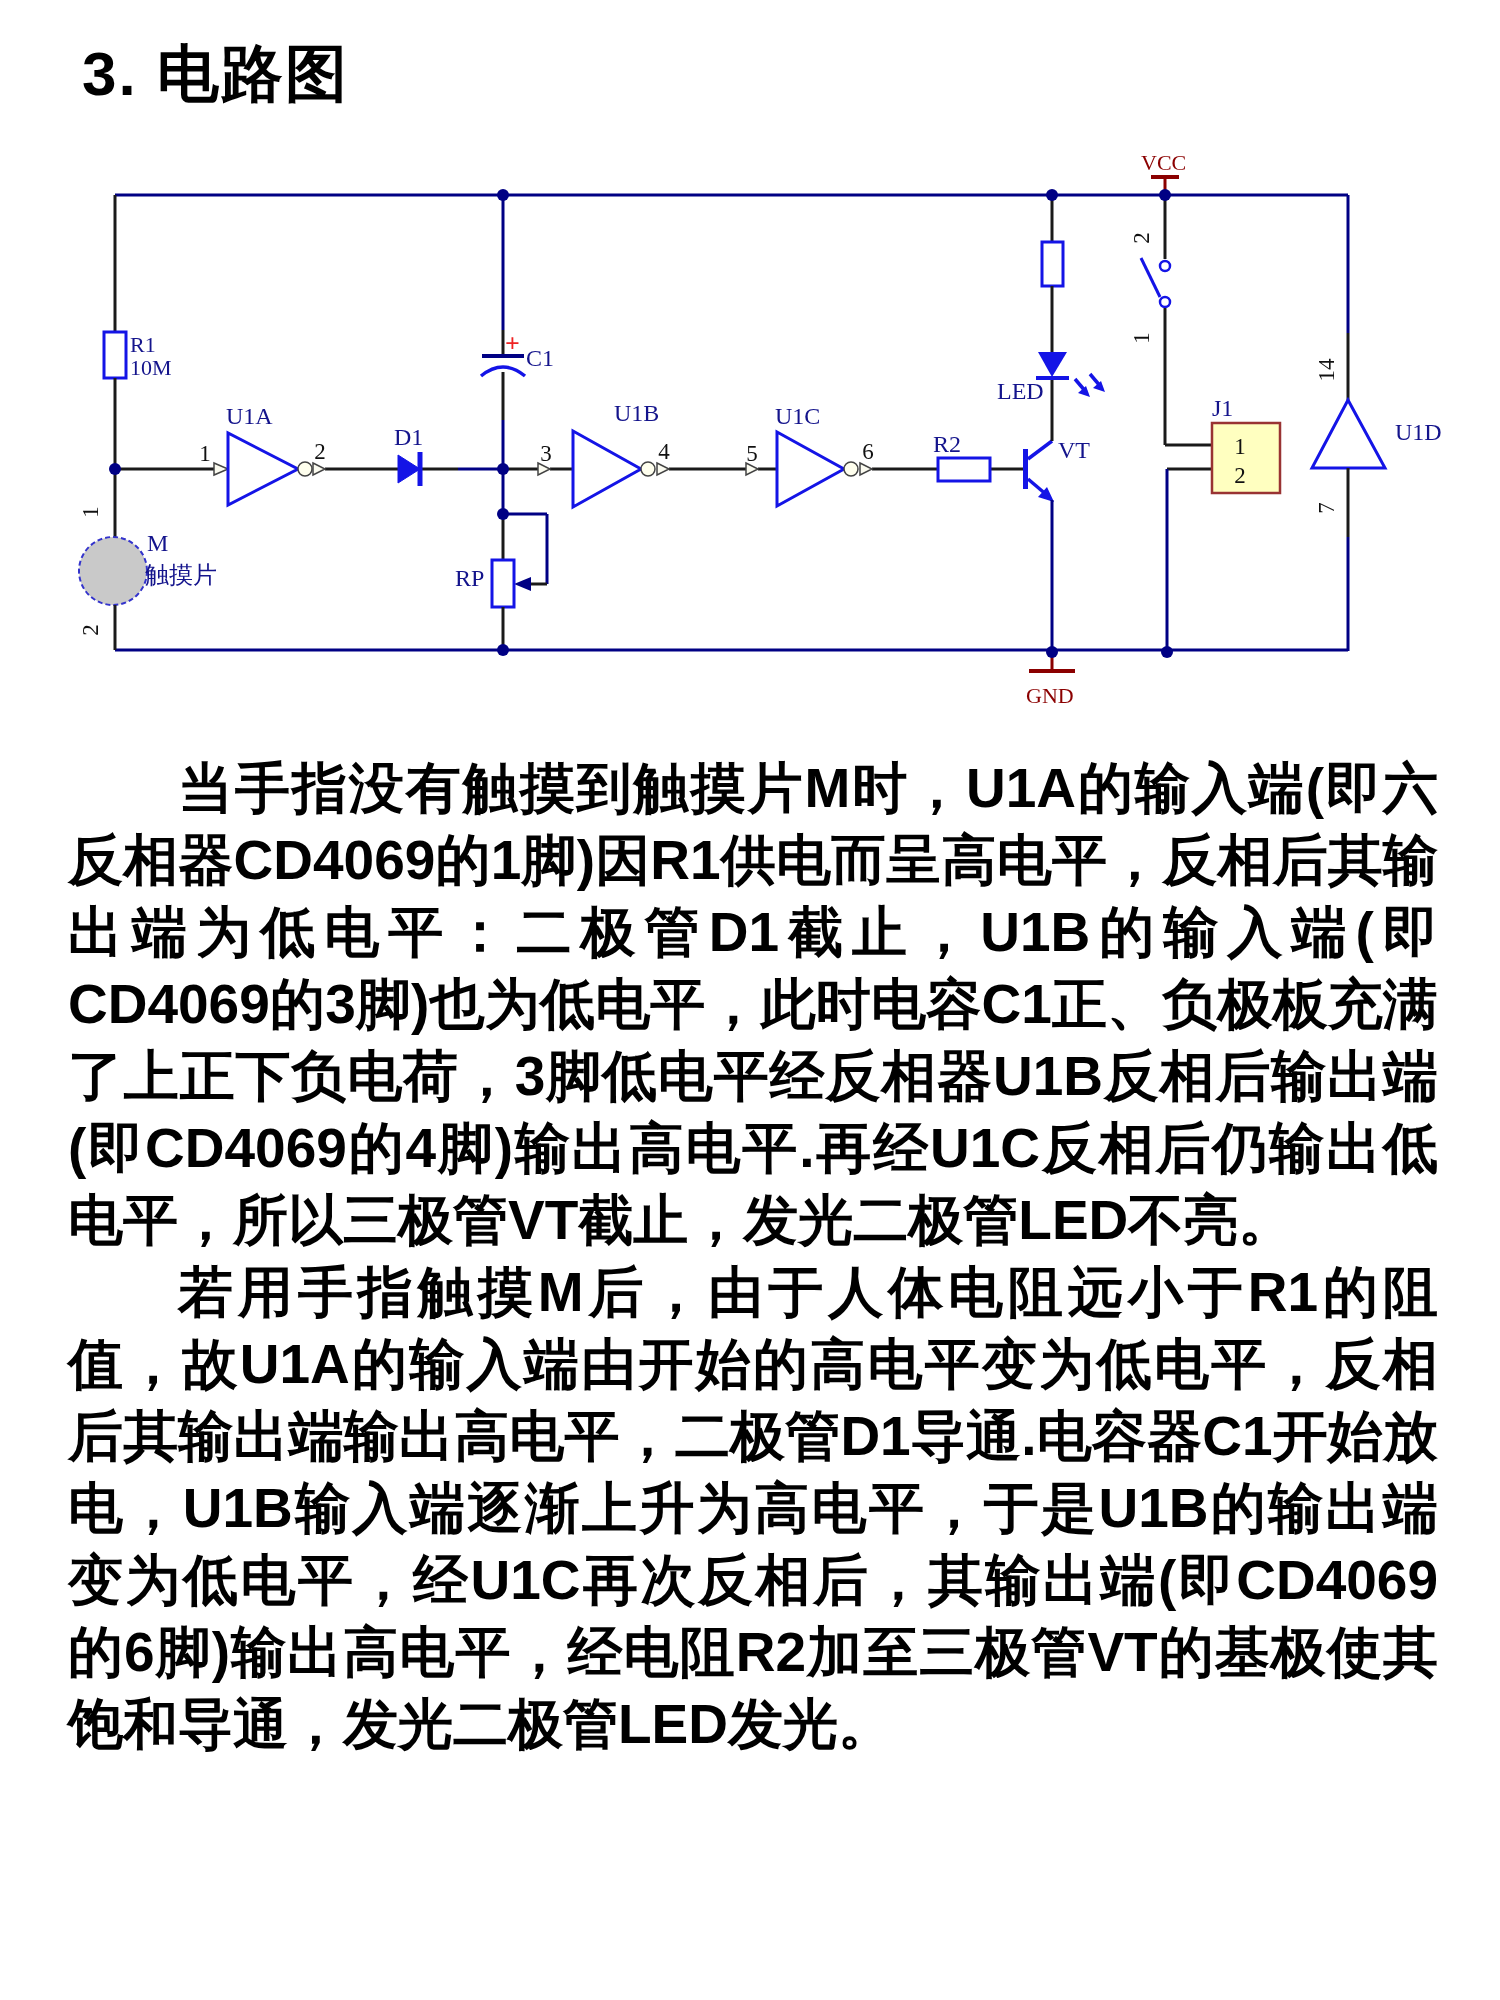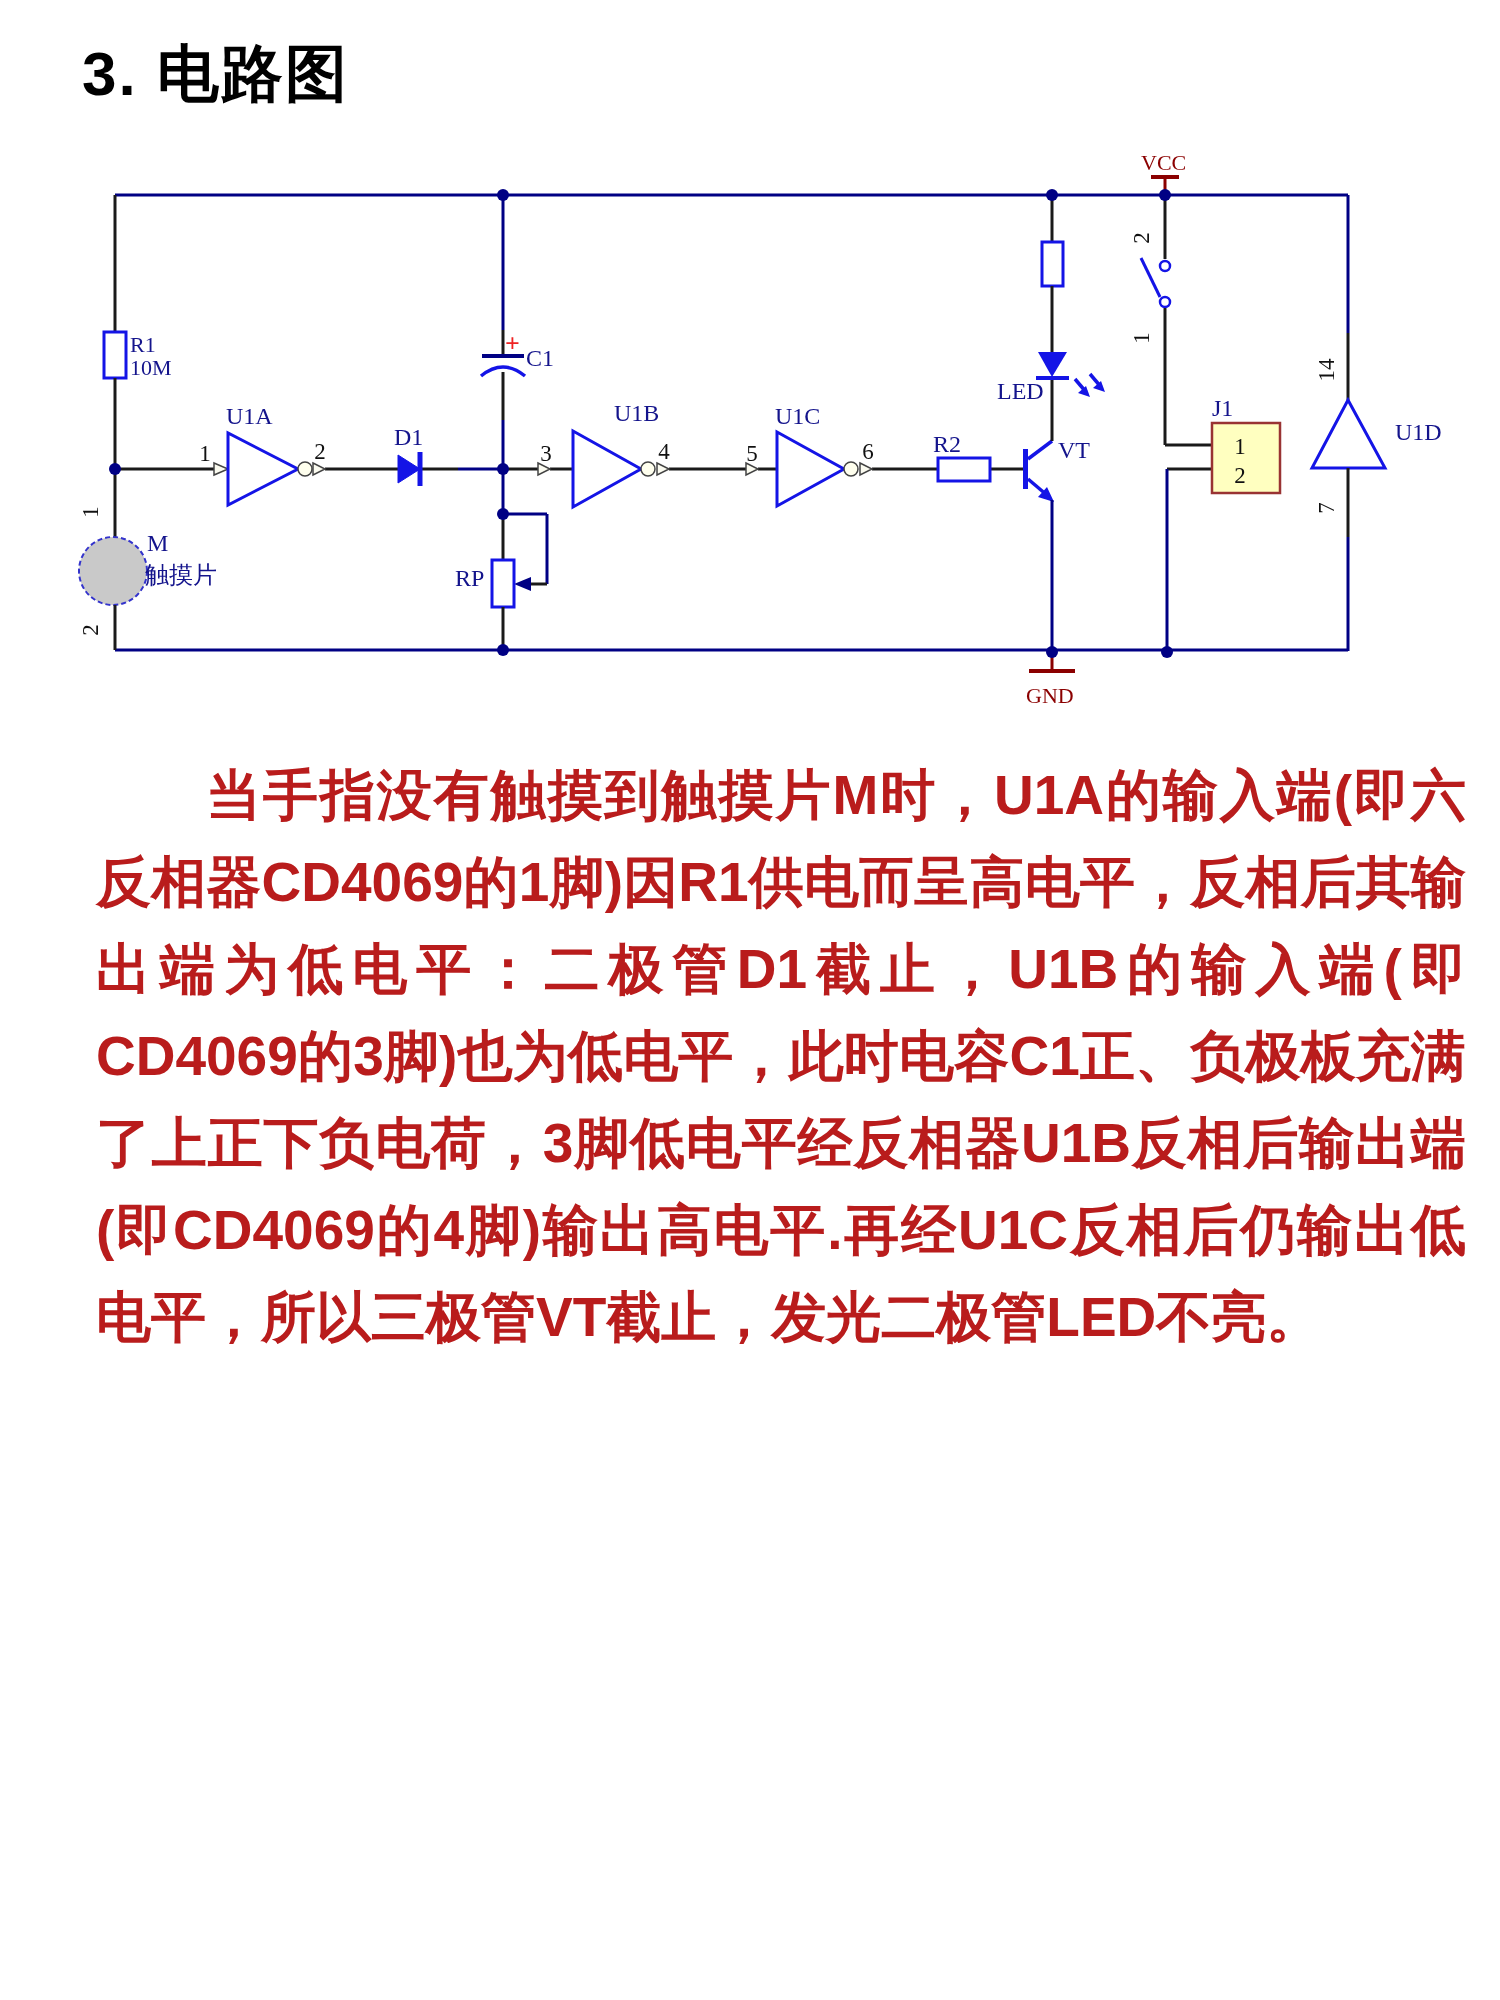--- a/index.html
+++ b/index.html
@@ -2,22 +2,22 @@
 <html><head>
 <meta charset="utf-8">
 <style>
   html,body{margin:0;padding:0;background:#ffffff;}
   .page{position:relative;width:1500px;height:2000px;background:#fff;overflow:hidden;
         font-family:"Liberation Sans",sans-serif;}
   .title{position:absolute;left:82px;top:32px;margin:0;font-size:62px;font-weight:bold;
          color:#000;letter-spacing:2px;font-family:"Liberation Sans",sans-serif;}
   .schematic{position:absolute;left:0;top:0;width:1500px;height:720px;}
   .schematic svg{display:block;width:1500px;height:720px;}
-  .body-text{position:absolute;left:96px;top:752px;width:1370px;color:#b91c1c;
-             font-size:55px;line-height:87px;font-weight:bold;text-align:justify;}
+  .body-text{position:absolute;left:68px;top:752px;width:1370px;color:#000000;
+             font-size:55px;line-height:72px;font-weight:bold;text-align:justify;}
   .body-text p{margin:0;text-indent:2em;}
   
   text{font-family:"Liberation Serif",serif;}
   .lbl{fill:#14148C;font-size:24px;}
   .lbl-s{fill:#14148C;font-size:22px;}
   .pin{fill:#111;font-size:23px;}
   .pwr{fill:#8B0000;font-size:22px;}
   .cjk{font-family:"Liberation Sans",sans-serif;}
 </style>
 </head>
@@ -205,15 +205,16 @@
         <circle cx="1052" cy="652" r="6"></circle>
         <circle cx="1165" cy="195" r="6"></circle>
         <circle cx="1167" cy="652" r="6"></circle>
       </g>
 
     </svg>
   </div>
 
   <div class="body-text">
     <p>当手指没有触摸到触摸片M时，U1A的输入端(即六反相器CD4069的1脚)因R1供电而呈高电平，反相后其输出端为低电平：二极管D1截止，U1B的输入端(即CD4069的3脚)也为低电平，此时电容C1正、负极板充满了上正下负电荷，3脚低电平经反相器U1B反相后输出端(即CD4069的4脚)输出高电平.再经U1C反相后仍输出低电平，所以三极管VT截止，发光二极管LED不亮。</p>
+    <p>若用手指触摸M后，由于人体电阻远小于R1的阻值，故U1A的输入端由开始的高电平变为低电平，反相后其输出端输出高电平，二极管D1导通.电容器C1开始放电，U1B输入端逐渐上升为高电平，于是U1B的输出端变为低电平，经U1C再次反相后，其输出端(即CD4069的6脚)输出高电平，经电阻R2加至三极管VT的基极使其饱和导通，发光二极管LED发光。</p>
   </div>
 
 </div>
 
 </body></html>

